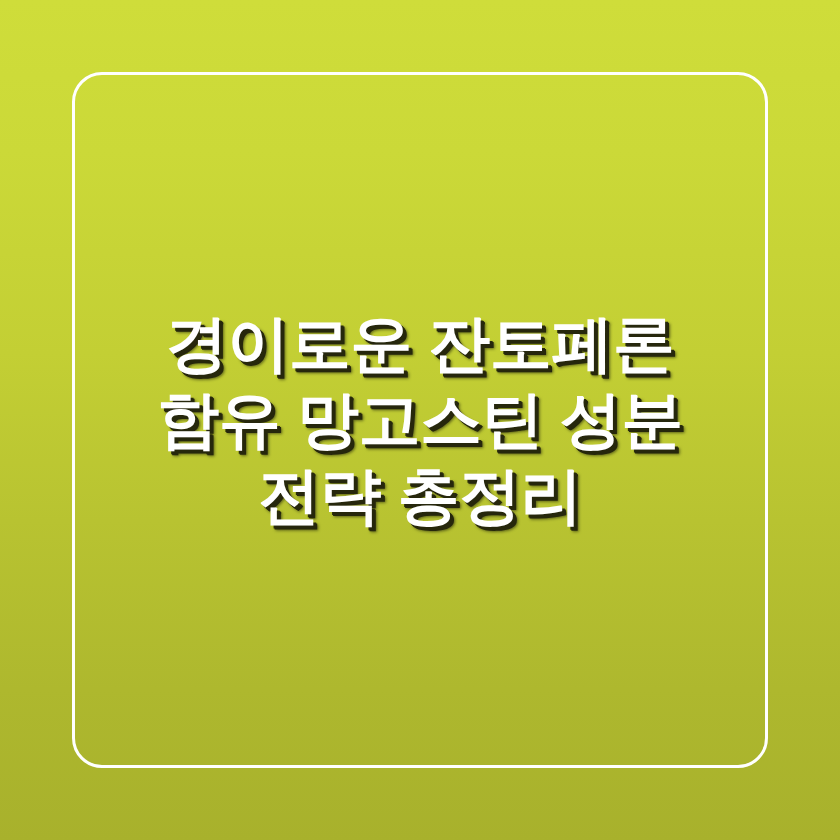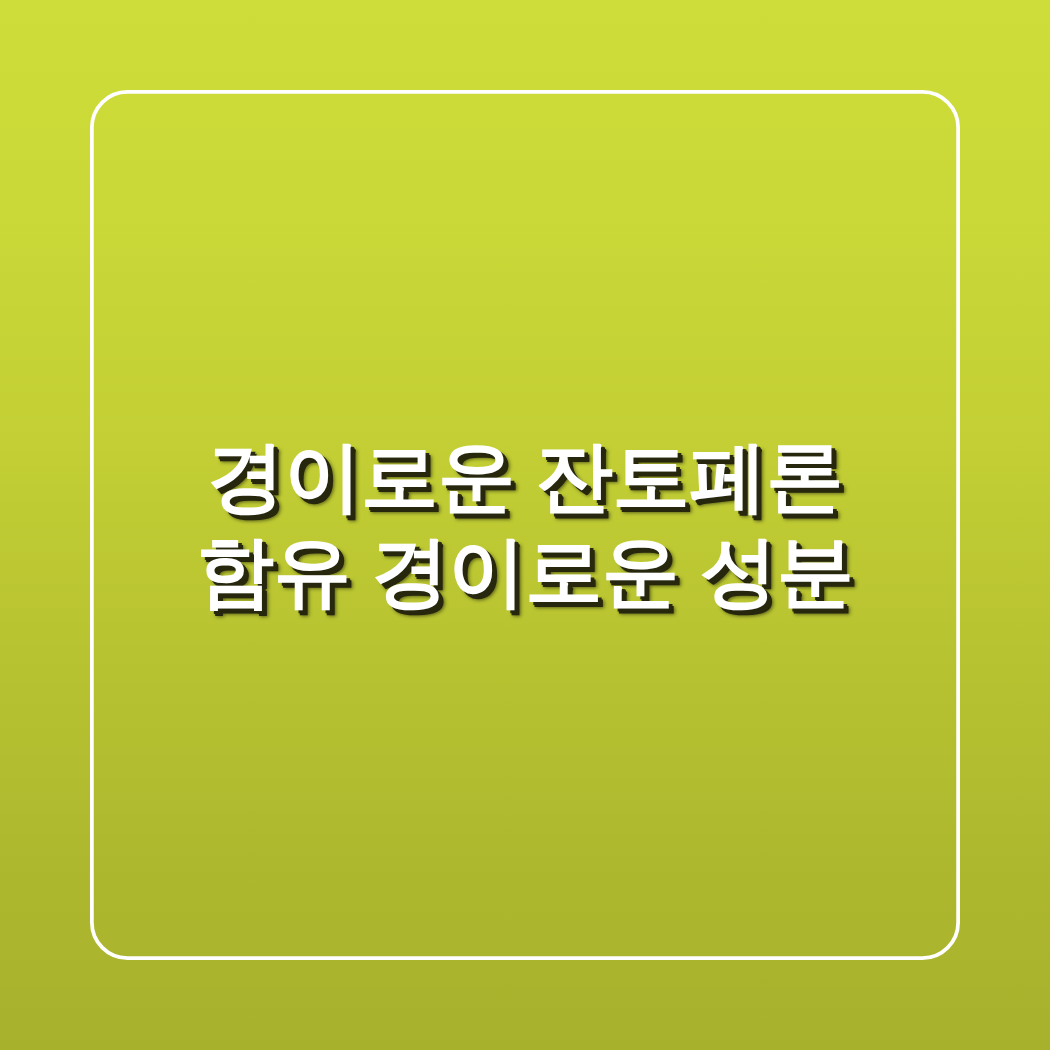--- a/index.html
+++ b/index.html
@@ -72,16 +72,17 @@
 </style>
 </head>
 <body>
 
 <div id="card">
 
   <div id="frame"></div>
 
   <h1 id="headline">
     <span class="line">경이로운 잔토페론</span>
-    <span class="line">함유 경이로운 성분</span>
+    <span class="line">함유 망고스틴 성분</span>
+    <span class="line">전략 총정리</span>
   </h1>
 
 </div>
 
 </body></html>

